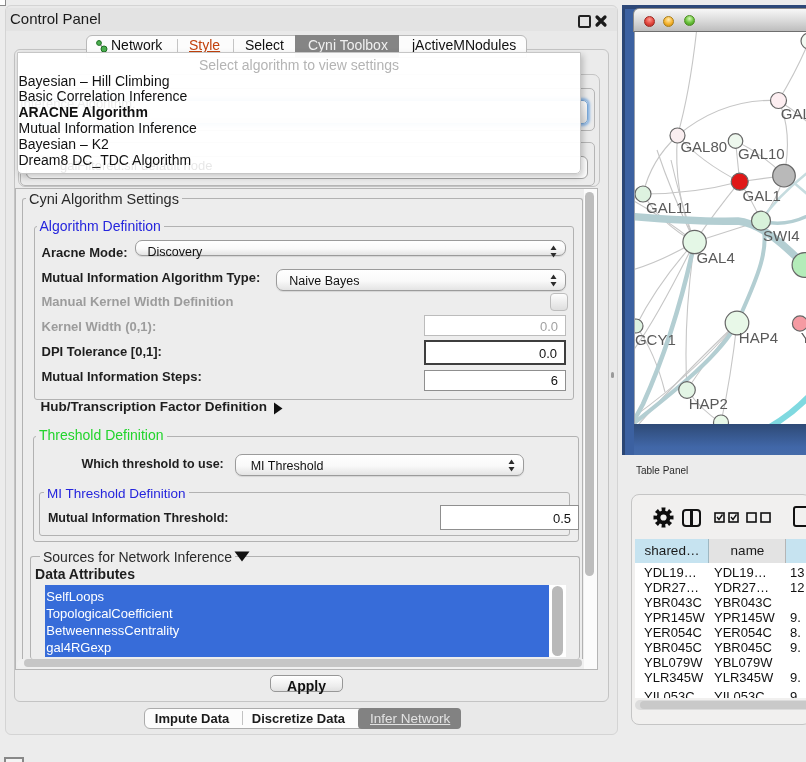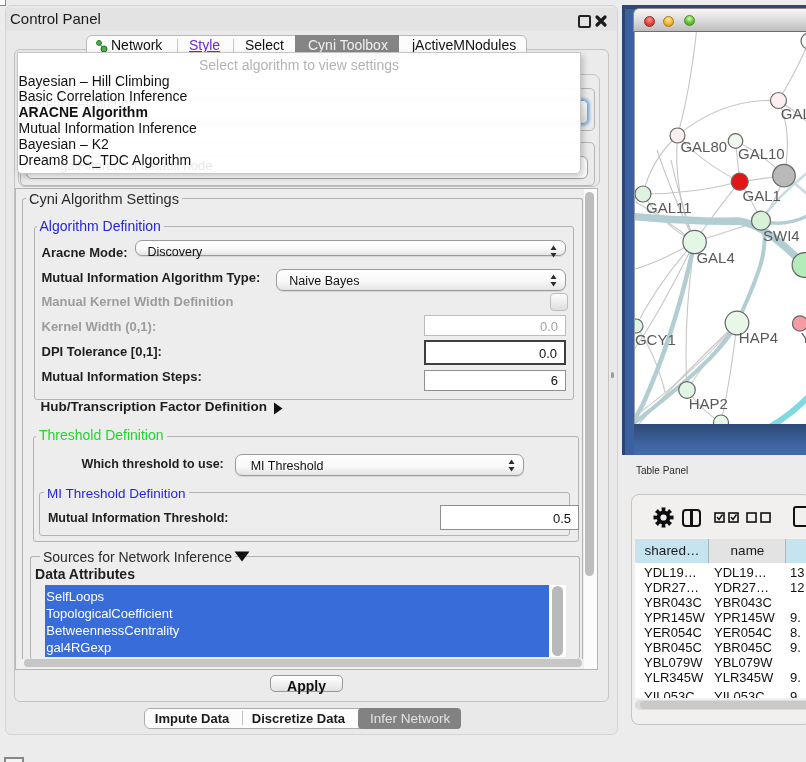--- a/index.html
+++ b/index.html
@@ -39,21 +39,21 @@
 <div class="abs" style="left:86px;top:35px;width:441px;height:23px;background:#fcfcfc;border:1px solid #b9b9b9;border-radius:6px 6px 0 0;box-sizing:border-box;"></div>
 <div class="abs" style="left:295px;top:35px;width:104px;height:23px;background:#858585;"></div>
 <div class="abs" style="left:177px;top:39px;width:1px;height:15px;background:#c5c5c5;"></div>
 <div class="abs" style="left:233px;top:39px;width:1px;height:15px;background:#c5c5c5;"></div>
 <svg class="abs" style="left:95px;top:39px;" width="14" height="15" viewBox="0 0 14 15">
   <path d="M4 4 L9 10 M4 4 L4 1" stroke="#9a9a9a" stroke-width="1.3"></path>
   <circle cx="4" cy="4" r="2.4" fill="#4caf50" stroke="#1e7023" stroke-width="1"></circle>
   <circle cx="9" cy="10" r="3" fill="#4caf50" stroke="#1e7023" stroke-width="1"></circle>
 </svg>
 <div class="abs" style="left:111px;top:37px;font-size:14px;color:#111;">Network</div>
-<div class="abs" style="left:189px;top:37px;font-size:14px;color:#6d28d9;text-decoration:underline;">Style</div>
+<div class="abs" style="left:189px;top:37px;font-size:14px;color:#c2410c;text-decoration:underline;">Style</div>
 <div class="abs" style="left:245px;top:37px;font-size:14px;color:#111;">Select</div>
 <div class="abs" style="left:308px;top:37px;font-size:14px;color:#f0f0f0;">Cyni Toolbox</div>
 <div class="abs" style="left:412px;top:37px;font-size:14px;color:#111;">jActiveMNodules</div>
 
 <div class="abs" style="left:18px;top:74px;width:581.5px;height:113px;border:1px solid #c4c4c4;border-radius:7px;box-sizing:border-box;"></div>
 <div class="abs" style="left:20px;top:88px;width:575px;height:43px;border:1px solid #b5b5b5;border-radius:5px;box-sizing:border-box;"></div>
 <div class="abs" style="left:20px;top:142px;width:575px;height:44px;border:1px solid #b5b5b5;border-radius:5px;box-sizing:border-box;"></div>
 <div class="abs" style="left:26px;top:100px;width:562px;height:24px;border:1.5px solid #79a7d6;border-radius:5px;box-shadow:0 0 2.5px 1.5px #8cb6e4;background:linear-gradient(#fff,#e2e2e2);box-sizing:border-box;"></div>
 <div class="abs" style="left:26px;top:156px;width:562px;height:23px;border:1px solid #a6a6a6;border-radius:6px;background:#fff;box-sizing:border-box;"></div>
 
@@ -144,21 +144,21 @@
 <div class="abs" style="left:583.5px;top:189px;width:13px;height:480px;background:#fbfbfb;"></div>
 <div class="abs" style="left:585px;top:192.3px;width:9px;height:384px;background:#bdbdbd;border-radius:5px;"></div>
 
 <div class="abs" style="left:270px;top:675px;width:73px;height:17px;background:linear-gradient(#ffffff,#ececec 70%,#e0e0e0);border:1px solid #979797;border-radius:5px;text-align:center;font-size:14px;font-weight:600;color:#111;line-height:21px;box-sizing:border-box;">Apply</div>
 
 <div class="abs" style="left:144.2px;top:707.6px;width:316.4px;height:21.1px;background:#fcfcfc;border:1px solid #ababab;border-radius:6px;box-sizing:border-box;"></div>
 <div class="abs" style="left:357.5px;top:707.6px;width:103.1px;height:21.1px;background:#828282;border-radius:4px;"></div>
 <div class="abs" style="left:242px;top:711px;width:1px;height:14px;background:#c2c2c2;"></div>
 <div class="abs" style="left:154.8px;top:711px;font-size:13px;font-weight:bold;color:#1b1b1b;">Impute Data</div>
 <div class="abs" style="left:251.8px;top:711px;font-size:13px;font-weight:bold;color:#1b1b1b;">Discretize Data</div>
-<div class="abs" style="left:370px;top:711px;font-size:13.5px;color:#e2e2e2;">Infer Network</div>
+<div class="abs" style="left:370px;top:711px;font-size:13.5px;color:#e2e2e2;text-decoration:underline;">Infer Network</div>
 
 <div class="abs" style="left:611px;top:372px;width:3px;height:6px;background:#9a9a9a;border-radius:2px;"></div>
 
 <div class="abs" style="left:4px;top:757px;width:20px;height:16px;border:2px solid #888;background:#f4f4f4;box-sizing:border-box;"></div>
 
 <div class="abs" style="left:17px;top:52px;width:564px;height:122px;background:rgba(255,255,255,0.96);border:1px solid #c6c6c6;border-radius:0 0 5px 5px;box-shadow:2px 3px 6px rgba(0,0,0,0.22);z-index:5;box-sizing:border-box;"></div>
 <div class="abs" style="left:17px;top:56.5px;width:564px;text-align:center;font-size:14px;color:#b4b4b4;z-index:6;">Select algorithm to view settings</div>
 <div class="abs" style="left:18.5px;top:73.5px;font-size:14px;color:#111;line-height:15.9px;z-index:6;white-space:nowrap;">Bayesian – Hill Climbing<br>Basic Correlation Inference<br><span class="b">ARACNE Algorithm</span><br>Mutual Information Inference<br>Bayesian – K2<br>Dream8 DC_TDC Algorithm</div>
 <div class="abs" style="left:20px;top:96px;font-size:13px;font-weight:normal;color:rgba(120,120,120,0.14);z-index:6;">Inference Algorithm:</div>
 <div class="abs" style="left:60px;top:158px;font-size:13px;color:rgba(120,120,120,0.18);z-index:6;">galFiltered.sif default node</div>

